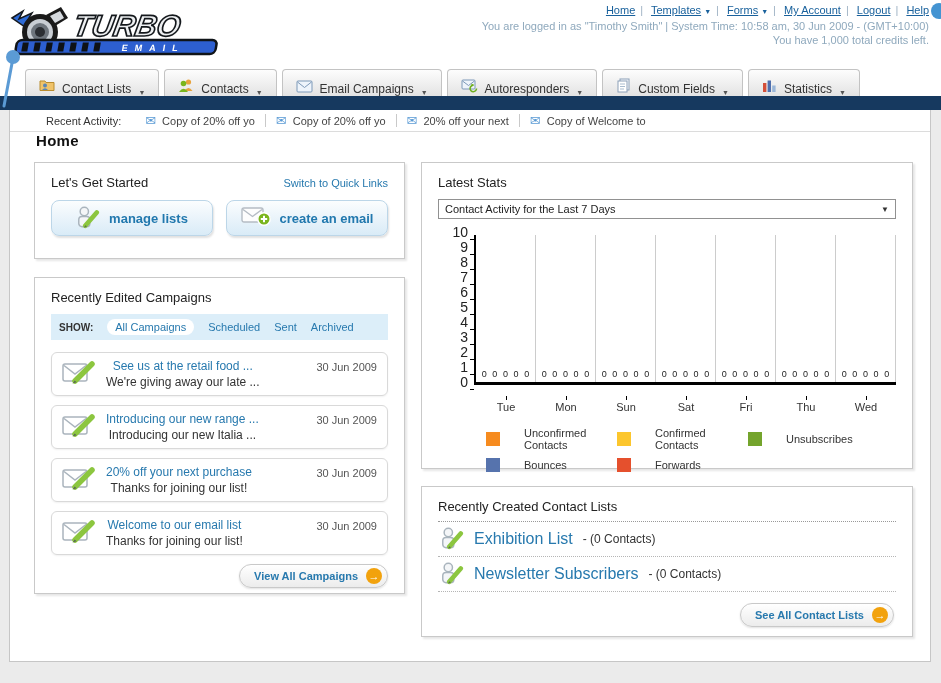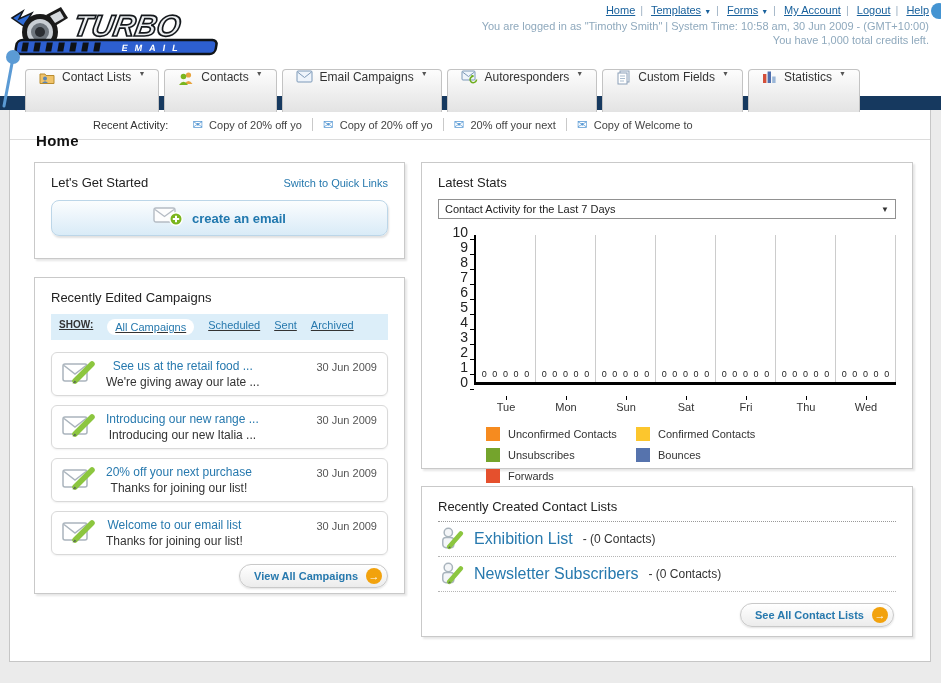--- a/index.html
+++ b/index.html
@@ -14,30 +14,30 @@
   .hdr-links { font-size:11px; color:#8aa0b5; }
   .hdr-links a { color:#19619c; text-decoration:underline; cursor:pointer; }
   .hdr-links .sep { margin:0 5px; color:#9fb2c4; }
   .hdr-links .caret { font-size:7px; color:#19619c; margin-left:3px; }
   .login-line { font-size:11px; color:#8fa9bd; margin-top:4px; }
   .credits-line { font-size:11px; color:#8fa9bd; margin-top:2px; }
   .corner-dot { position:absolute; top:3px; right:-6px; width:16px; height:16px; border-radius:50%; background:#4494d2; }
 
   
   .tabbar { position:absolute; top:69px; left:25px; display:flex; gap:5px; z-index:2; }
-  .tab { display:flex; align-items:flex-start; gap:7px; height:43px; padding:0 13px; background:linear-gradient(#fdfdfd,#e3e3e3);
+  .tab { display:flex; align-items:flex-end; gap:7px; height:27px; padding:0 13px; background:linear-gradient(#fdfdfd,#e3e3e3);
          border:1px solid #c3c3c3; border-bottom:none; border-radius:4px 4px 0 0; font-size:12px; color:#333; cursor:pointer; }
   .tab .caret { font-size:7px; color:#555; }
   .navybar { position:absolute; top:96px; left:0; width:941px; height:14px; background:#16395f; }
 
   
   .container { position:absolute; top:110px; left:9px; width:922px; height:552px; background:#fff;
                border:1px solid #c6c6c6; border-top:none; }
 
-  .recent-activity { height:30px; border-bottom:1px solid #dcdcdc; display:flex; align-items:center; padding-left:83px; font-size:11px; color:#444; }
+  .recent-activity { height:22px; border-bottom:1px solid #dcdcdc; display:flex; align-items:center; padding-left:36px; font-size:11px; color:#444; }
   .ra-label { margin-right:14px; color:#333; }
   .ra-item { display:flex; align-items:center; gap:6px; padding:0 10px; border-right:1px solid #c9c9c9; cursor:pointer; }
   .ra-item:last-child { border-right:none; }
   .ra-env { color:#5b9bd5; font-size:13px; line-height:1; }
 
   .page-title { position:absolute; top:22px; left:26px; font-size:15px; font-weight:bold; color:#111; letter-spacing:.3px; }
 
   .panel { position:absolute; background:#fff; border:1px solid #c9c9c9; box-shadow:2px 2px 2px rgba(0,0,0,0.10); padding:12px 16px; }
   .panel-title { font-size:13px; color:#222; }
 
@@ -45,21 +45,21 @@
   .gs-panel { top:52px; left:24px; width:371px; height:97px; }
   .gs-head { display:flex; justify-content:space-between; align-items:baseline; }
   .gs-link { font-size:11px; color:#2779ae; text-decoration:none; cursor:pointer; }
   .gs-btns { display:flex; gap:13px; margin-top:10px; }
   .gs-btn { flex:1; height:36px; display:flex; align-items:center; justify-content:center; gap:9px;
             border:1px solid #bcd6e8; border-radius:8px; background:linear-gradient(#fbfdfe,#d9ebf7);
             box-shadow:1px 2px 2px rgba(0,0,0,0.12); font-size:13px; font-weight:bold; color:#2178ae; cursor:pointer; }
 
   
   .camp-panel { top:167px; left:24px; width:371px; height:317px; }
-  .show-strip { margin-top:9px; background:#dceef9; padding:5px 8px; display:flex; align-items:flex-start; gap:14px; font-size:11px;text-decoration:underline; }
+  .show-strip { margin-top:9px; background:#dceef9; padding:5px 8px; display:flex; align-items:center; gap:14px; font-size:11px; }
   .show-label { font-size:10px; font-weight:bold; color:#333; }
   .filter { color:#2779ae; cursor:pointer; }
   .filter.active { background:#fff; padding:2px 8px; border-radius:8px; }
   .camp-items { margin-top:12px;text-align:center; }
   .camp-item { display:flex; align-items:center; height:44px; margin-bottom:9px; padding:4px 10px;
                border:1px solid #d9d9d9; border-radius:6px; box-shadow:0 1px 2px rgba(0,0,0,0.06); cursor:pointer; }
   .camp-text { margin-left:10px; line-height:1.35; }
   .camp-title { font-size:12px; color:#2779ae; cursor:pointer; }
   .camp-sub { font-size:12px; color:#333; }
   .camp-date { margin-left:auto; font-size:11px; color:#555; align-self:flex-start; padding-top:4px; }
@@ -80,21 +80,21 @@
   .y-axis { width:26px; height:160px; display:flex; flex-direction:column; justify-content:space-between; transform:translateY(-5px); }
   .ytick { display:flex; align-items:flex-end; justify-content:flex-end; gap:2px; height:10px; font-size:14px; color:#222; }
   .ytick i { display:block; width:4px; height:1px; background:#000; }
   .plot { flex:1; height:150px; border-left:2px solid #000; border-bottom:3px solid #000; display:flex; }
   .day-group { flex:1; border-right:1px solid #ccc; position:relative; }
   .zeros { position:absolute; left:0; right:0; bottom:3px; display:flex; justify-content:space-evenly; font-size:9px; color:#222; }
   .day-labels { display:flex; margin-left:28px; margin-top:1px; }
   .day-label { flex:1; text-align:center; font-size:11px; color:#333; }
   .day-label::before { content:''; display:block; width:1px; height:4px; background:#000; margin:0 auto 1px; }
   .legend { margin-top:14px; padding-left:48px; display:flex; flex-wrap:wrap; row-gap:7px; }
-  .legend-item { width:150px; display:flex; align-items:center; gap:8px; font-size:11px; color:#333; }
+  .legend-item { width:131px; display:flex; align-items:center; gap:24px; font-size:11px; color:#333; }
   .legend-swatch { width:14px; height:14px; flex:none; }
 
   
   .lists-panel { top:376px; left:411px; width:492px; height:151px; }
   .lists-panel .panel-title { padding-bottom:7px; border-bottom:1px dotted #999; }
   .list-row { display:flex; align-items:center; gap:10px; padding:4px 2px; border-bottom:1px dotted #b5b5b5; height:35px; cursor:pointer; }
   .list-name { font-size:16px; color:#2779ae; cursor:pointer; }
   .list-detail { font-size:12px; color:#333; }
   .lists-panel .btn-row { margin-top:11px; margin-right:2px; }
 </style>
@@ -244,20 +244,31 @@
   <div class="page-title">Home</div>
 
   <div class="panel gs-panel">
     <div class="gs-head">
       <span class="panel-title">Let's Get Started</span>
       <a class="gs-link">Switch to Quick Links</a>
     </div>
     <div class="gs-btns">
       <div class="gs-btn">
         <span>
+          <svg width="24" height="24" viewBox="0 0 26 26">
+              <circle cx="9" cy="7" r="4.5" fill="#f4f6f8" stroke="#a9b4bd" stroke-width="1.6"></circle>
+              <rect x="3" y="12.5" width="12" height="11" rx="3.5" fill="#f4f6f8" stroke="#a9b4bd" stroke-width="1.6"></rect>
+              <path d="M10,22.5 L22.5,8" stroke="#8cc63f" stroke-width="5" stroke-linecap="round"></path>
+              <path d="M8.5,24.5 l1.8,-2.6 l1.6,1.4 z" fill="#5a6b53"></path>
+            </svg>
+        </span>
+        <span>manage lists</span>
+      </div>
+      <div class="gs-btn">
+        <span>
           <svg width="30" height="21" viewBox="0 0 30 21">
               <rect x="1" y="2" width="21" height="14" rx="2" fill="#fdfdfd" stroke="#b5bcc4" stroke-width="1.4"></rect>
               <path d="M2,3.5 L11.5,10.5 L21,3.5" fill="none" stroke="#b5bcc4" stroke-width="1.4"></path>
               <circle cx="23" cy="13" r="6.2" fill="#7ab51d" stroke="#fff" stroke-width="1.4"></circle>
               <path d="M23,9.8 v6.4 M19.8,13 h6.4" stroke="#fff" stroke-width="2"></path>
             </svg>
         </span>
         <span>create an email</span>
       </div>
     </div>

